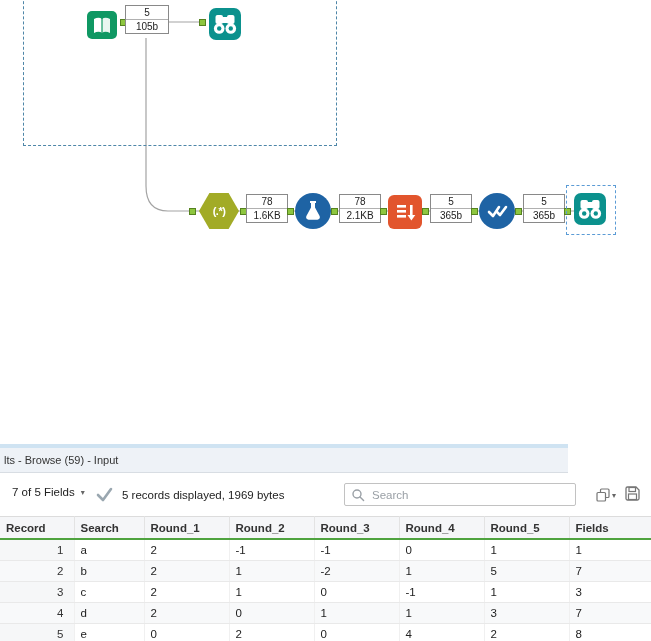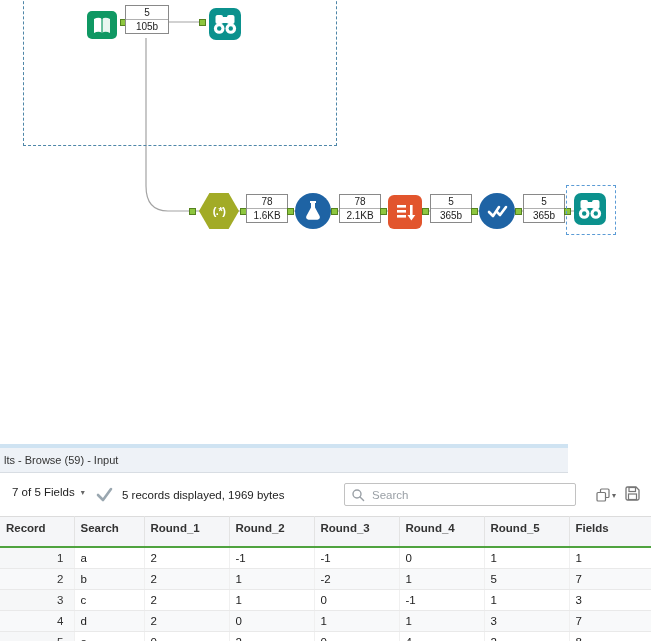--- a/index.html
+++ b/index.html
@@ -49,21 +49,21 @@
   .search input::placeholder{color:#9aa0a6;}
   .icon-btn{position:absolute;display:flex;align-items:center;}
   .copy-btn{left:594px;top:13px;}
   .save-btn{left:624px;top:12px;}
 
   
   table.grid{position:absolute;left:0;top:72px;width:651px;border-collapse:collapse;
              table-layout:fixed;font-size:11.5px;color:#222;}
   table.grid thead th{height:21px;background:#f5f6f8;border-top:1px solid #dcdcdc;
              border-bottom:2px solid #4fa33f;border-right:1px solid #e3e3e3;
-             font-weight:bold;text-align:left;padding:0 0 8px 6px;color:#333;margin-left:41px;}
+             font-weight:bold;text-align:left;padding:0 0 0 6px;color:#333;margin-left:41px;}
   table.grid tbody td{height:20px;border-bottom:1px solid #e9e9e9;border-right:1px solid #f0f0f0;
              padding:0 0 0 6px;white-space:nowrap;overflow:hidden;}
   table.grid tbody tr:nth-child(even) td{background:#f8f9fa;}
   table.grid td.record{text-align:right;padding:0 10px 0 0;background:#f6f7f8;color:#333;}
 </style>
 </head>
 <body>
 
 <div class="screen">
 

